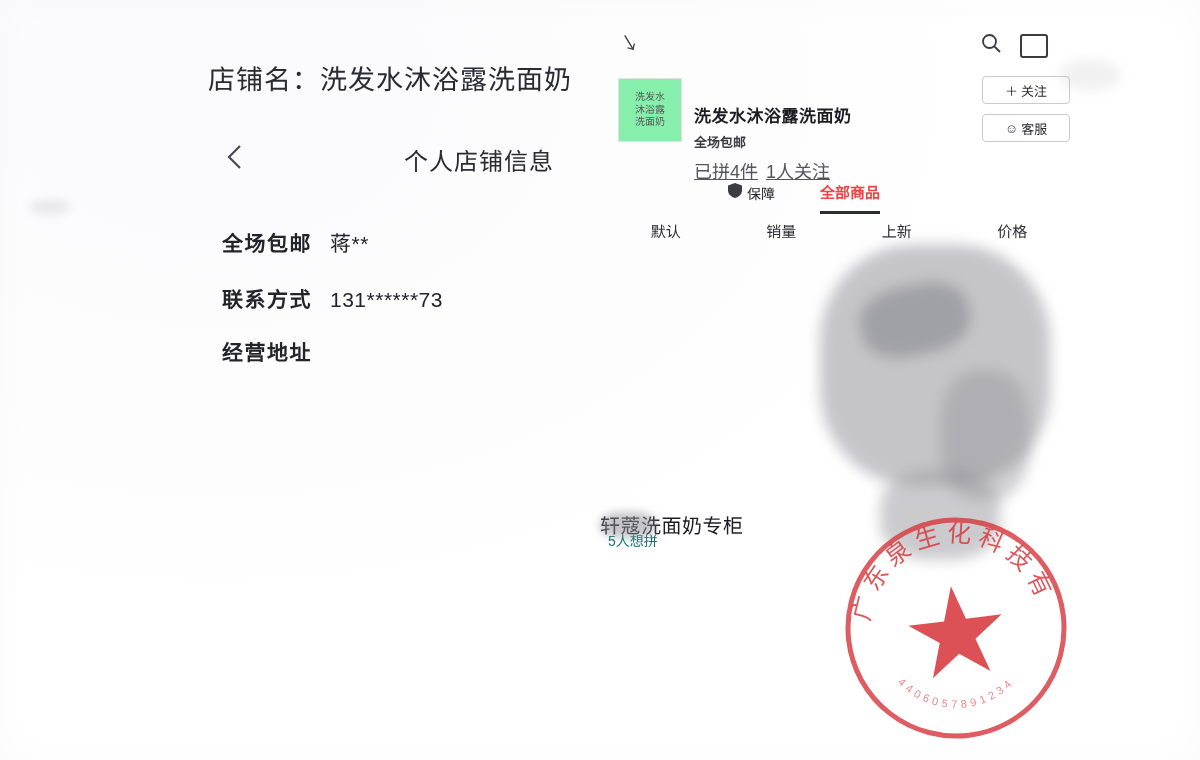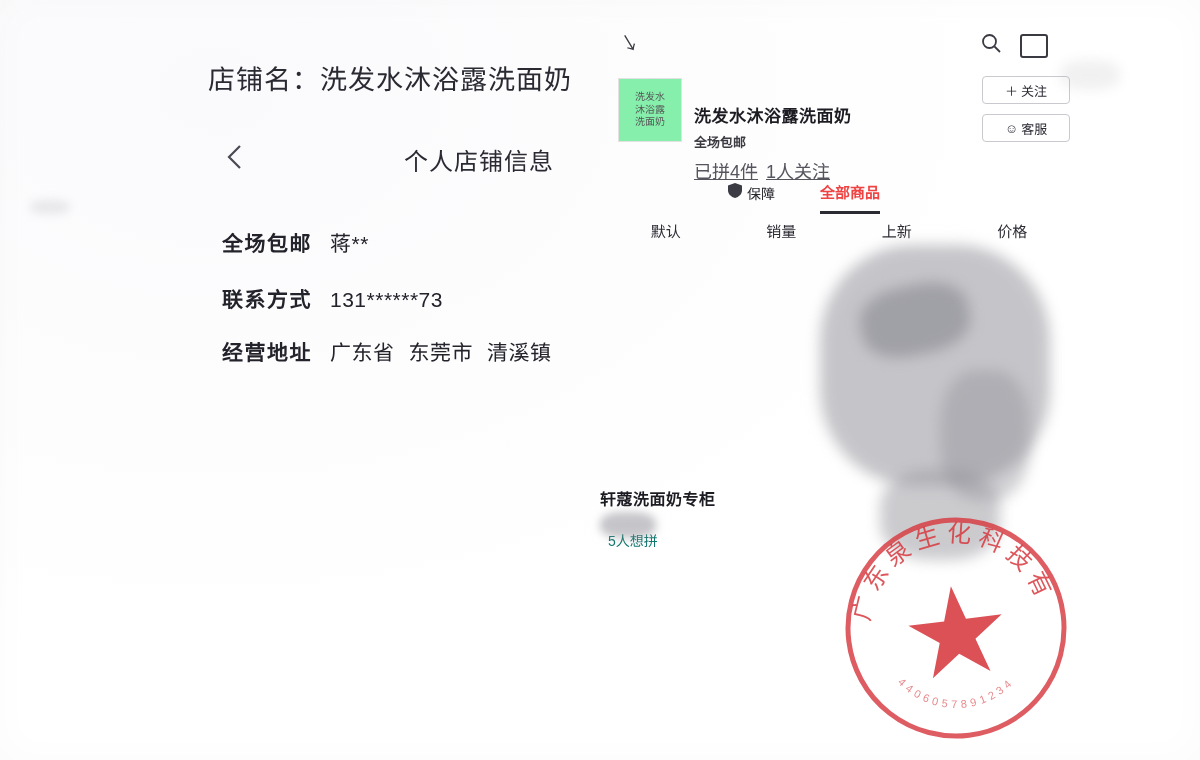--- a/index.html
+++ b/index.html
@@ -269,23 +269,23 @@
   }
   .pi-foot .cn {
     margin-top: 6px;
     font-size: 7px;
     color: #4a4a52;
     line-height: 1.5;
   }
 
   .product-name {
     position: absolute;
-    left: 0; top: 468px;
-    font-size: 16px;
-    font-weight: bold;
+    left: 0; top: 492px;
+    font-size: 20px;
+    font-weight: normal;
     color: #1c1c23;
     letter-spacing: 0.5px;
   }
   .product-meta {
     position: absolute;
     left: 8px; top: 512px;
     font-size: 14px;
     color: #0f766e;
   }
 
@@ -346,23 +346,20 @@
   <div class="field-value">蒋**</div>
 </div>
 
 <div class="field-row r1">
   <div class="field-label">联系方式</div>
   <div class="field-value">131******73</div>
 </div>
 
 <div class="field-row r2">
   <div class="field-label">经营地址</div>
-  <div class="field-value">
-    <span class="addr-part">广东省</span><span class="addr-part">东莞市</span><span class="addr-part">清溪镇</span>
-  </div>
 </div>
 
 <div class="shot">
 
   <div class="shot-topbar">
     <div class="shot-cursor">↘</div>
     <div class="shot-search">
       <svg width="22" height="22" viewBox="0 0 22 22" fill="none" stroke="currentColor" stroke-width="1.8">
         <circle cx="9.5" cy="9.5" r="6.5"></circle>
         <path d="M14.5 14.5 L20 20"></path>

